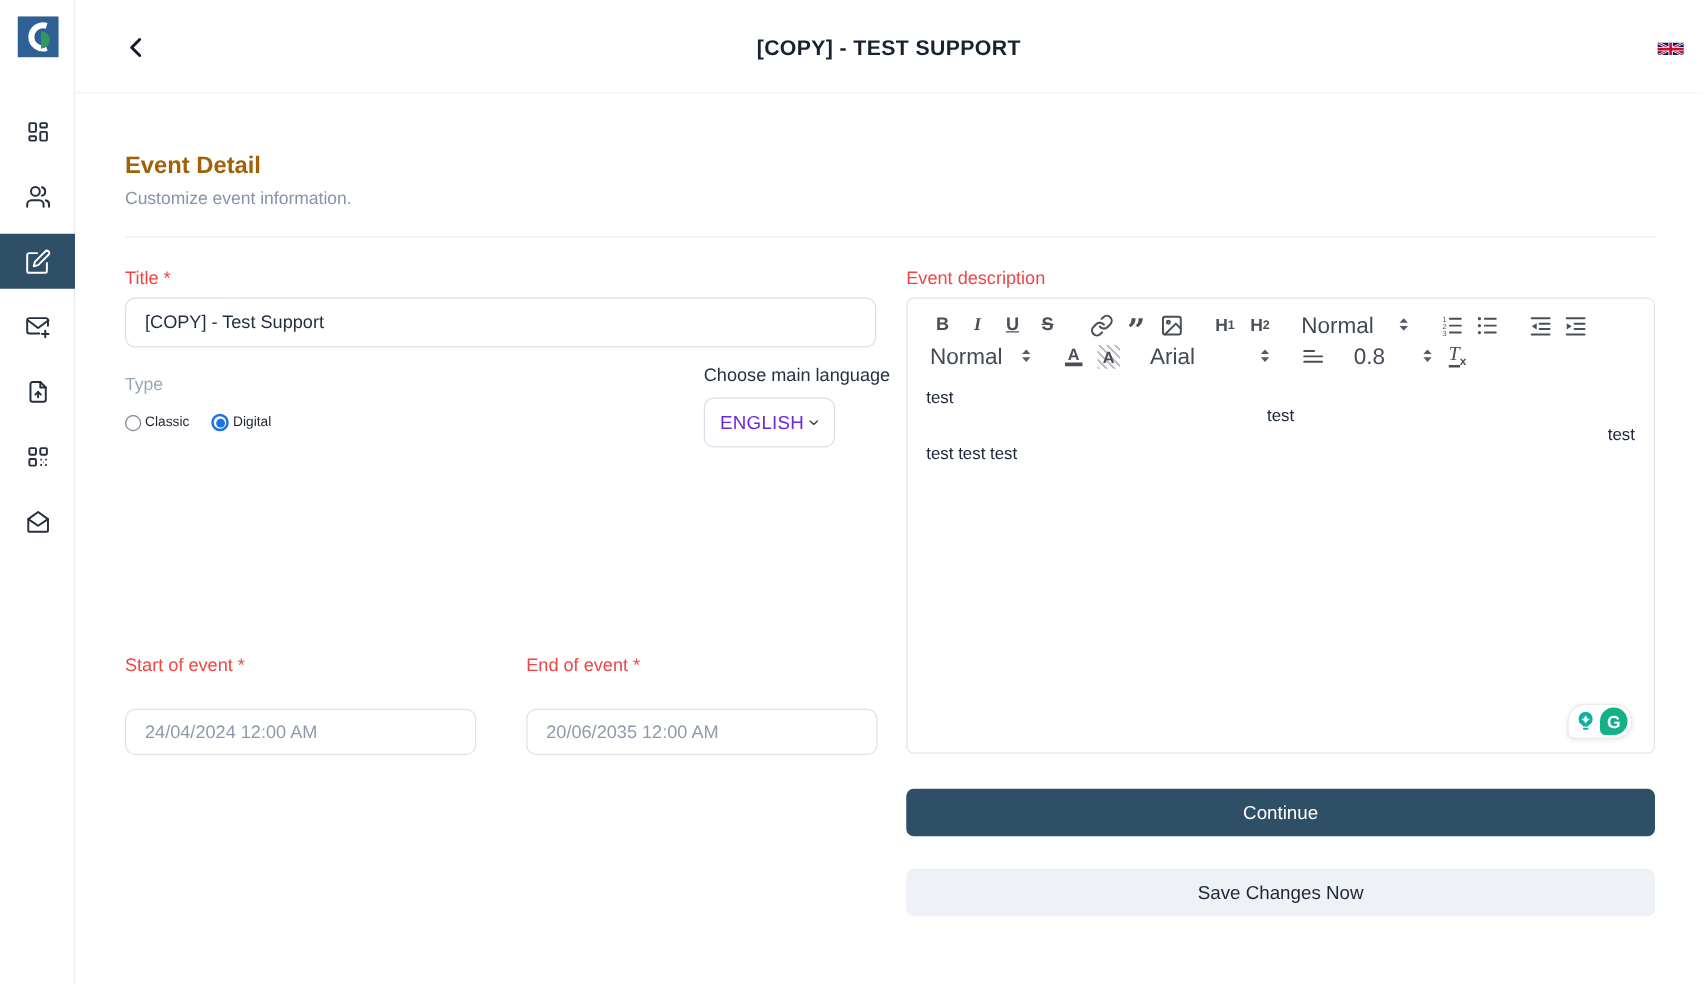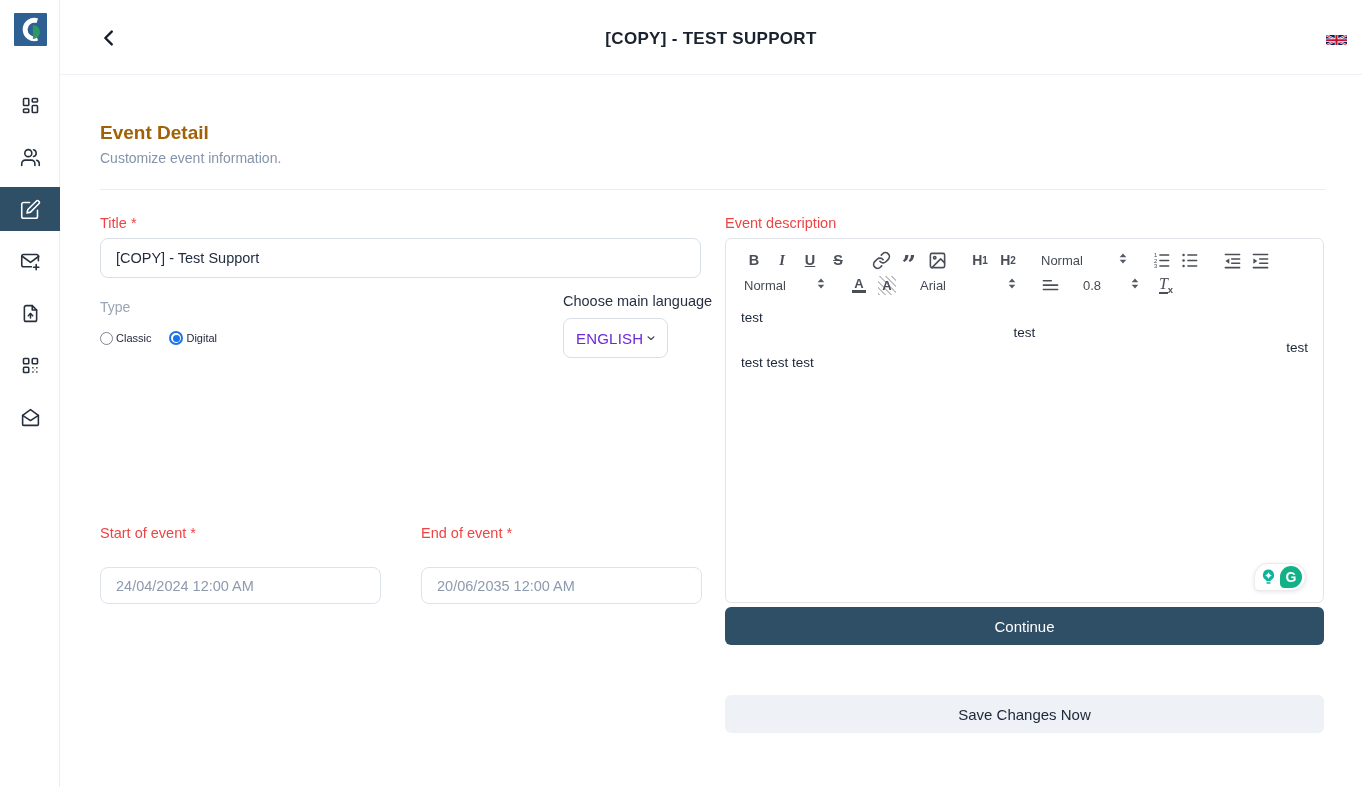--- a/index.html
+++ b/index.html
@@ -54,42 +54,42 @@
   .tb-btn { min-width:28px; height:24px; display:inline-flex; align-items:center; justify-content:center; background:none; border:none; cursor:pointer; color:#4a4f57; font-family:inherit; padding:0; }
   .tb-btn svg { width:19px; height:19px; }
   .tb-gap { width:15px; flex:none; }
   .tb-b { font-weight:700; font-size:14.5px; }
   .tb-i { font-style:italic; font-size:14.5px; font-weight:600; font-family:"Liberation Serif", serif; }
   .tb-u { text-decoration:underline; font-size:14.5px; font-weight:600; }
   .tb-s { text-decoration:line-through; font-size:14.5px; font-weight:600; }
   .tb-quote { font-family:"DejaVu Serif", serif; font-size:25px; font-weight:700; line-height:8px; display:inline-block; transform:translateY(5px); }
   .tb-h { font-weight:700; font-size:14px; }
   .tb-hnum { font-weight:700; font-size:10px; vertical-align:-1px; }
-  .tb-picker { display:inline-flex; align-items:center; justify-content:space-between; background:none; border:none; cursor:pointer; color:#444a53; font-family:inherit; font-size:13px; height:24px; padding:0 4px; }
+  .tb-picker { display:inline-flex; align-items:center; justify-content:space-between; background:none; border:none; cursor:pointer; color:#444a53; font-family:inherit; font-size:18px; height:24px; padding:0 4px; }
   .w-header { width:95px; }
   .w-size { width:90px; }
   .w-font { width:105px; }
   .w-lh { width:58px;gap:29px; }
   .arrows svg { width:10px; height:13px; }
   .tb-acolor { font-weight:700; font-size:13px; border-bottom:3px solid #4a4f57; padding:0 2px; line-height:13px; }
   .tb-abg { font-weight:700; font-size:13px; padding:2px 4px; background:repeating-linear-gradient(45deg,#c2c2c2 0 1.5px,transparent 1.5px 4.5px); }
   .tb-tx { font-family:"Liberation Serif", serif; }
   .tb-tx i { font-size:16px; font-style:italic; border-bottom:2px solid #4a4f57; }
   .tb-tx sub { font-size:9.5px; font-weight:700; font-family:"Liberation Sans",sans-serif; }
   .ql-content { padding:8px 15px; }
   .ql-content p { font-size:13.5px; line-height:15px; color:#202a3c; }
   .align-left { text-align:left; }
   .align-center { text-align:center; }
   .align-right { text-align:right; }
 
   .grammarly { position:absolute; right:17px; bottom:11px; height:28px; background:#fff; border:1px solid #ebebeb; border-radius:14px 14px 14px 5px; box-shadow:0 1px 4px rgba(0,0,0,.1); display:flex; align-items:center; gap:2px; padding:0 3px 0 4px; cursor:pointer; }
   .g-bulb { width:19px; height:19px; }
   .g-badge { width:22px; height:22px; border-radius:50% 50% 50% 20%; background:#12b188; color:#fff; font-weight:700; font-size:14px; display:flex; align-items:center; justify-content:center; }
 
-  .btn-continue { position:absolute; left:0; top:392px; width:599px; height:38px; background:#2f4f66; color:#fff; border:none; border-radius:6px; font-size:15px; font-family:inherit; cursor:pointer; }
+  .btn-continue { position:absolute; left:0; top:416px; width:599px; height:38px; background:#2f4f66; color:#fff; border:none; border-radius:6px; font-size:15px; font-family:inherit; cursor:pointer; }
   .btn-save { position:absolute; left:0; top:480px; width:599px; height:38px; background:#eef1f6; color:#1d2737; border:none; border-radius:6px; font-size:15px; font-family:inherit; cursor:pointer; }
 </style>
 </head>
 <body>
 
 <div class="sidebar">
   <div class="logo">
     <svg viewBox="0 0 34 34">
       <rect x="0" y="0" width="34" height="34" rx="1" fill="#2e6094"></rect>
       <path d="M24 8 a9.5 9.5 0 1 0 0 18" fill="none" stroke="#ffffff" stroke-width="5"></path>

